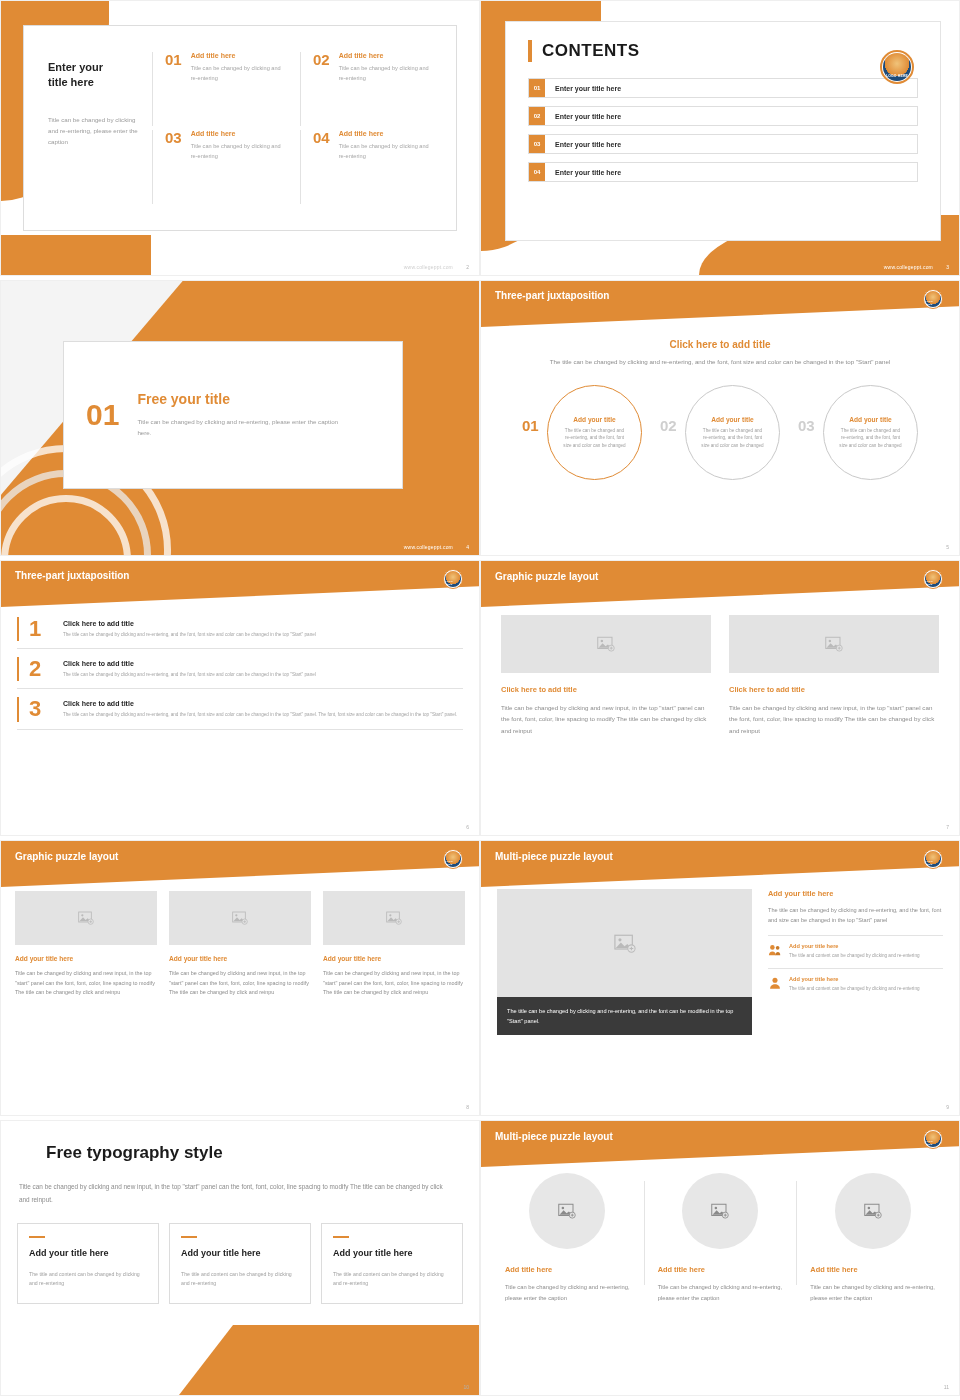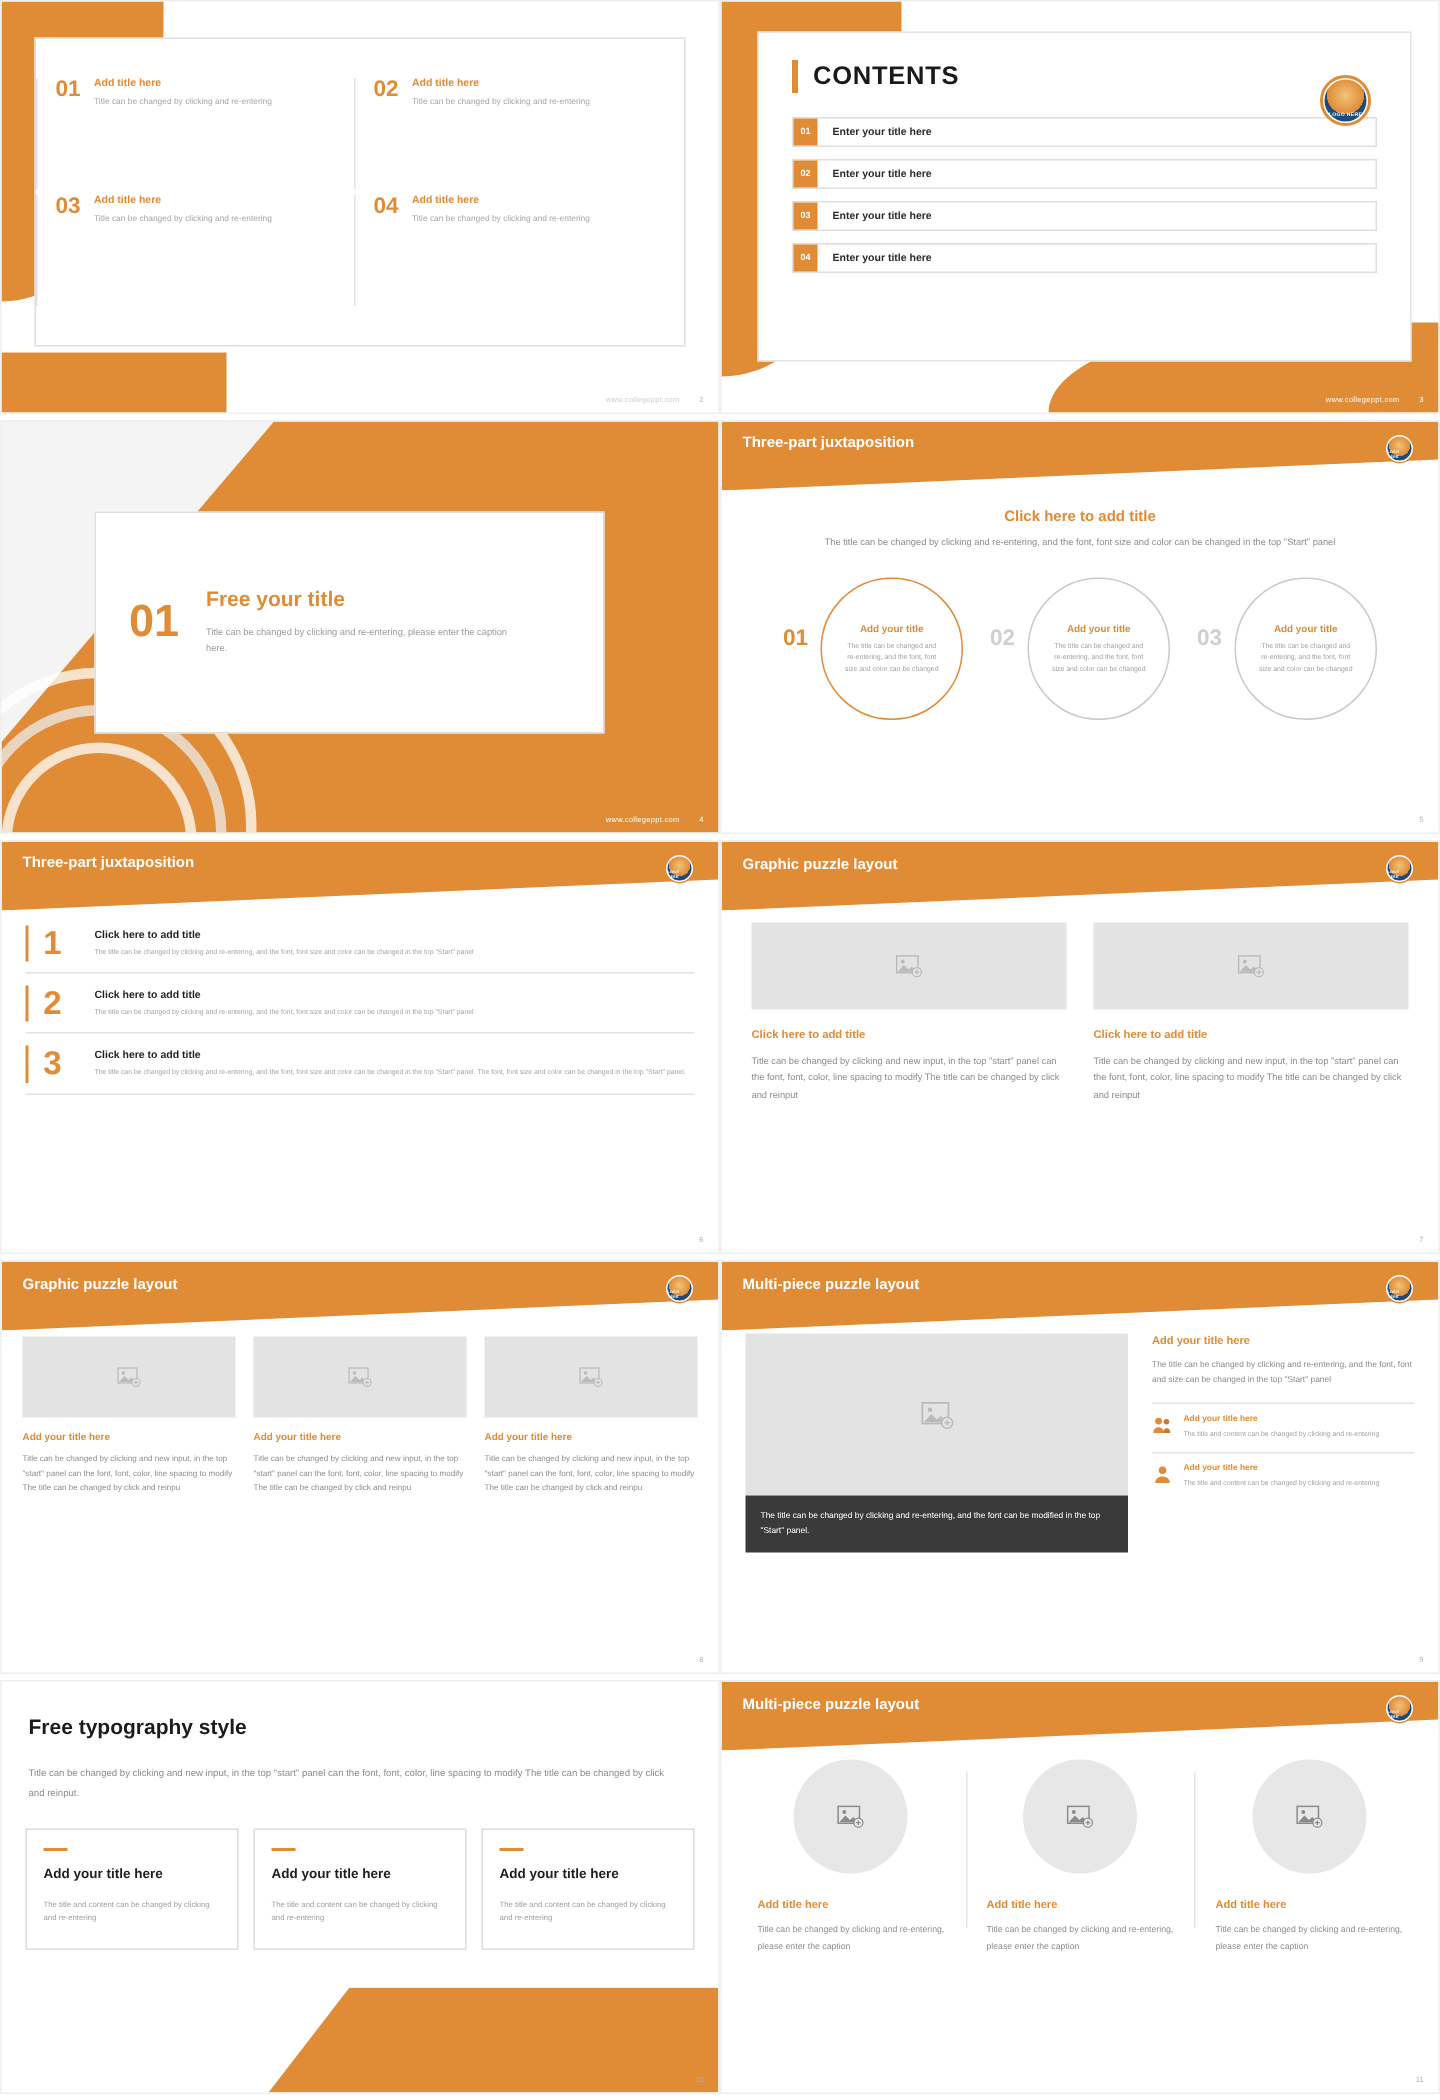--- a/index.html
+++ b/index.html
@@ -173,21 +173,21 @@
   .s8 .right { flex:1;}
   .s8 .right h4 { font-size: 7.4px; color:#e08b35; margin-bottom: 7px;}
   .s8 .right > p { font-size: 5.6px; color:#8c8c8c; line-height:1.85;}
   .s8 .mini { display:flex; gap:7px; align-items:flex-start; border-top:1px solid #e3e3e3; padding-top: 7px; margin-top: 9px;}
   .s8 .mini .ic { width: 14px; height: 14px; flex:none;}
   .s8 .mini h5 { font-size: 5.6px; color:#e08b35; margin-bottom: 3px;}
   .s8 .mini p { font-size: 4.6px; color:#a0a0a0; line-height:1.65;}
 
   
   .s9 .corner-br { position:absolute; right:0; bottom:0; width: 300px; height: 70px; background:#e08b35; clip-path: polygon(18% 0, 100% 0, 100% 100%, 0 100%);}
-  .s9 h2 { font-size: 14px; color:#1b1b1b; font-weight:bold; padding: 22px 0 0 18px;}
+  .s9 h2 { font-size: 17px; color:#1b1b1b; font-weight:bold; padding: 22px 0 0 18px; margin-left: 27px;}
   .s9 > p.intro { font-size: 6.4px; color:#8c8c8c; line-height: 2.0; padding: 18px 26px 0 18px;}
   .s9 .cards { display:flex; gap: 10px; padding: 16px 16px 0 16px; position: relative; z-index:2;}
   .s9 .c { flex:1; background:#fff; border:1px solid #dcdcdc; padding: 12px 11px 14px;}
   .s9 .c .tick { width: 16px; height: 2px; background:#e08b35; margin-bottom: 9px;}
   .s9 .c h4 { font-size: 9px; color:#1d1d1d; font-weight:bold; line-height:1.45; margin-bottom: 10px;}
   .s9 .c p { font-size: 5.2px; color:#a0a0a0; line-height:1.85;}
 
   
   .s10 .logo { right: 16px; top: 8px;}
   .s10 .cols { display:flex; padding: 52px 10px 0 10px;}
@@ -199,20 +199,24 @@
 </style>
 </head>
 <body>
 
 <div class="grid">
 
   <div class="slide s1">
     <div class="corner-tl"></div>
     <div class="corner-bl"></div>
     <div class="card">
+      <div class="lead">
+        <h2>Enter your<br>title here</h2>
+        <p>Title can be changed by clicking and re-entering, please enter the caption</p>
+      </div>
       <div class="items">
         <div class="it">
           <div class="num">01</div>
           <div>
               <h4>Add title here</h4>
           <p>Title can be changed by clicking and re-entering</p>
             </div>
         </div>
         <div class="it">
           <div class="num">02</div>

